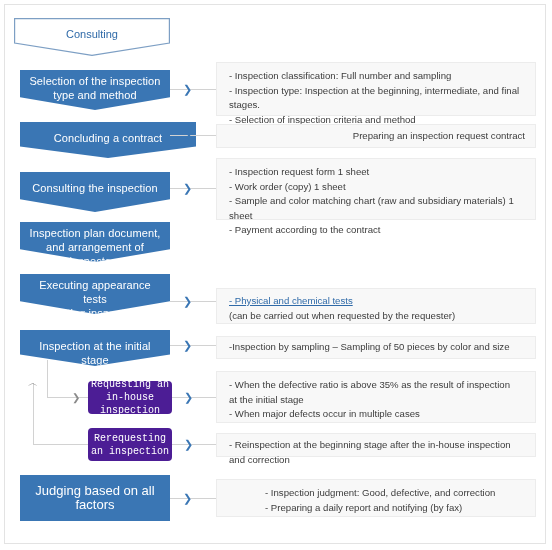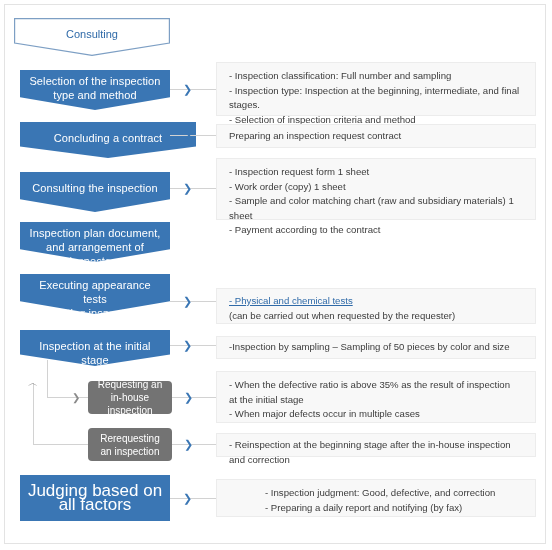--- a/index.html
+++ b/index.html
@@ -64,42 +64,43 @@
     line-height:14px;
     color:#2f6aa8;
   }
 
   
   .rect{
     position:absolute;
     box-sizing:border-box;
     background:#3a76b4;
     color:#fff;
-    font-size:17px;
+    font-size:13px;
     line-height:14px;
     display:flex;
     align-items:center;
     justify-content:center;
     text-align:center;
   }
 
   
   .gnode{
     position:absolute;
     box-sizing:border-box;
-    background:#737373;
+    background:#4c1d95;
     color:#ffffff;
     border-radius:4px;
     font-size:10px;
     line-height:13px;
     display:flex;
     align-items:center;
     justify-content:center;
     text-align:center;
     white-space:pre-line;
+    font-family:Liberation Mono, monospace;
   }
 
   
   .desc{
     position:absolute;
     box-sizing:border-box;
     background:#f8f8f8;
     border:1px solid #ececec;
     color:#3c3c3c;
     font-size:9.6px;
@@ -160,21 +161,21 @@
   <div class="arrowR" style="left:183px;top:84px;">❯</div>
   <div class="desc" style="left:216px;top:62px;width:320px;height:54px;">- Inspection classification: Full number and sampling
 - Inspection type: Inspection at the beginning, intermediate, and final stages.
 - Selection of inspection criteria and method</div>
 
   <div class="chev" style="left:20px;top:122px;width:176px;height:36px;">
     <div class="lbl">Concluding a contract</div>
   </div>
   <div class="hline" style="left:170px;top:135px;width:46px;"></div>
   <div class="arrowR" style="left:183px;top:130px;">❯</div>
-  <div class="desc" style="left:216px;top:124px;width:320px;height:24px;padding-top:4px;">Preparing an inspection request contract</div>
+  <div class="desc" style="left:216px;top:124px;width:320px;height:24px;padding-top:4px;text-align:right;">Preparing an inspection request contract</div>
 
   <div class="chev" style="left:20px;top:172px;width:150px;height:40px;">
     <div class="lbl">Consulting the inspection</div>
   </div>
   <div class="hline" style="left:170px;top:188px;width:46px;"></div>
   <div class="arrowR" style="left:183px;top:183px;">❯</div>
   <div class="desc" style="left:216px;top:158px;width:320px;height:62px;">- Inspection request form 1 sheet
 - Work order (copy) 1 sheet
 - Sample and color matching chart (raw and subsidiary materials) 1 sheet
 - Payment according to the contract</div>

